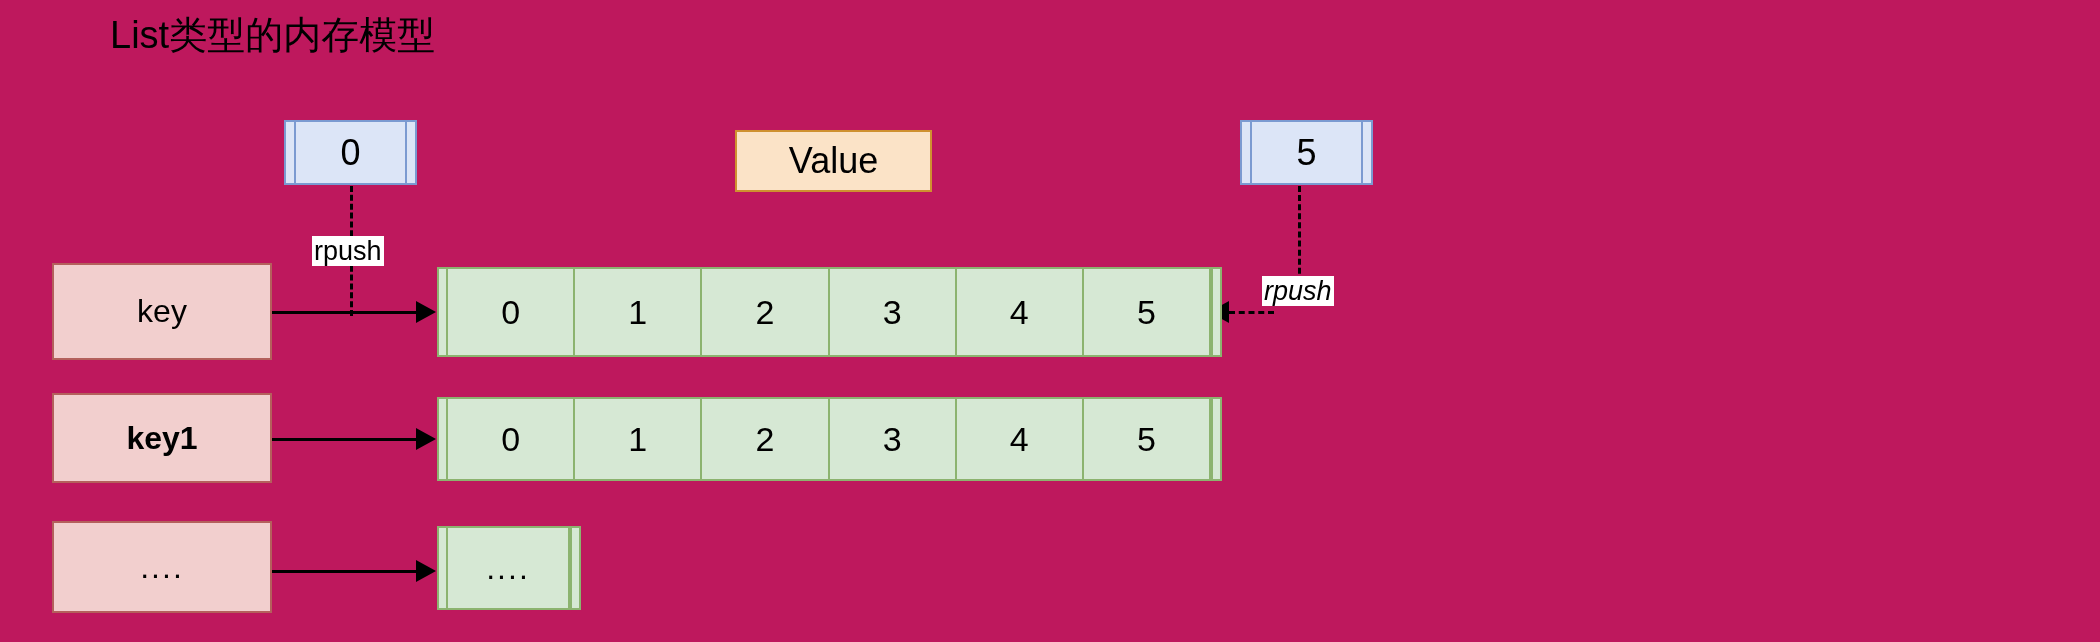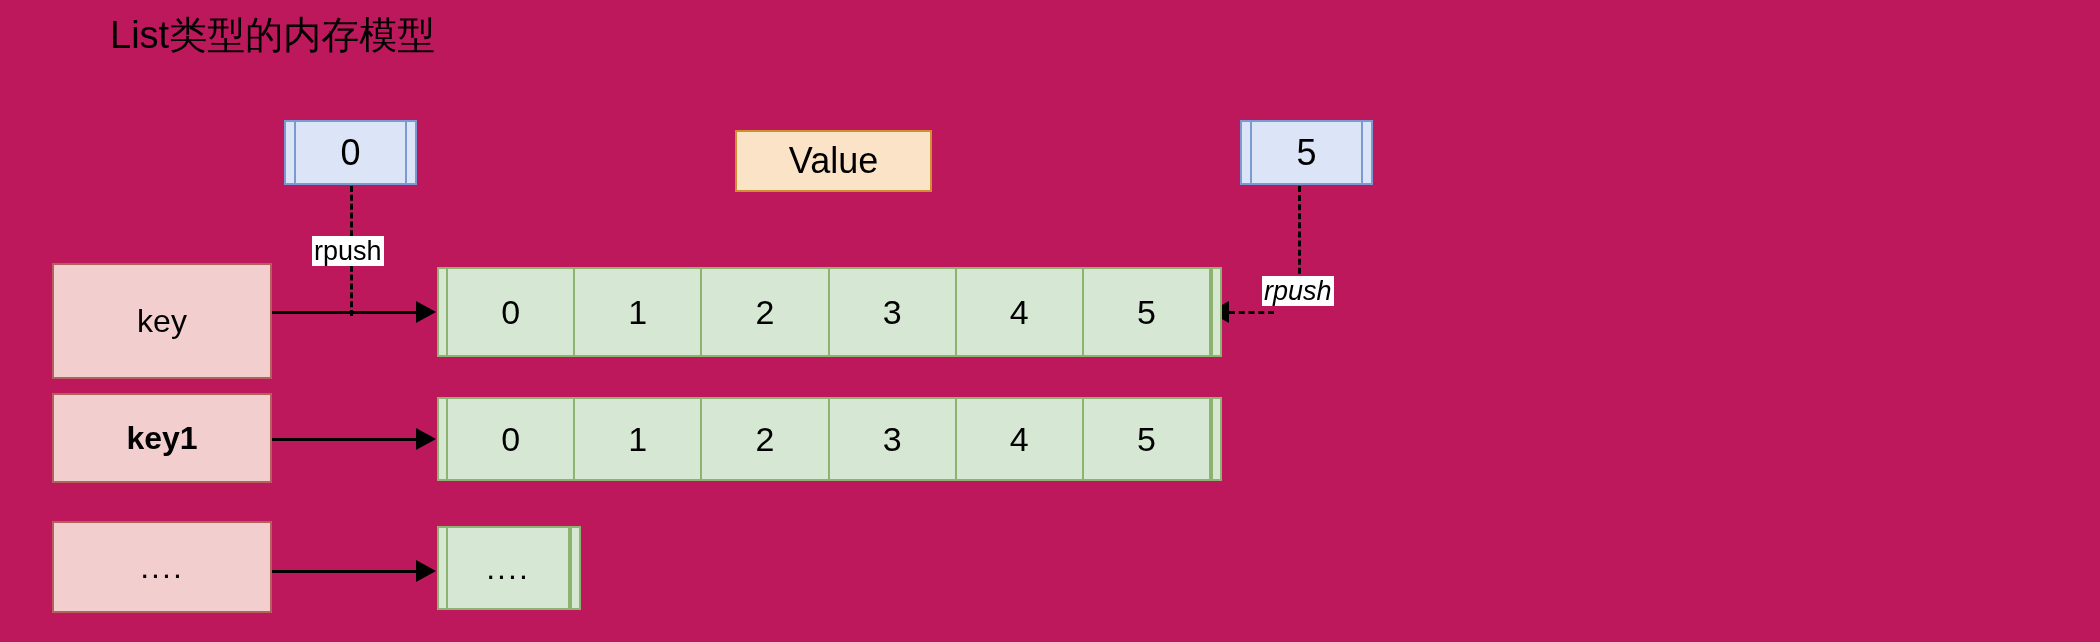--- a/index.html
+++ b/index.html
@@ -184,21 +184,21 @@
   </div>
 
   <div class="vdash" style="left:350px; top:186px; height:130px;"></div>
   <div class="conn-label" style="left:312px; top:236px;">rpush</div>
 
   <div class="vdash" style="left:1298px; top:186px; height:106px;"></div>
   <div class="conn-label" style="left:1262px; top:276px;font-style:italic;">rpush</div>
   <div class="hdash" style="left:1229px; top:311px; width:45px;"></div>
   <div class="arrow-left" style="left:1209px; top:301px;"></div>
 
-  <div class="box key-box" style="left:52px; top:263px; width:220px; height:116px;">key</div>
+  <div class="box key-box" style="left:52px; top:263px; width:220px; height:97px;">key</div>
 
   <div class="hline" style="left:272px; top:311px; width:146px;"></div>
   <div class="arrow-right" style="left:416px; top:301px;"></div>
 
   <div class="list-box" style="left:437px; top:267px; width:785px; height:90px;">
     <div class="cap"></div>
     <div class="cell">0</div>
     <div class="cell">1</div>
     <div class="cell">2</div>
     <div class="cell">3</div>

